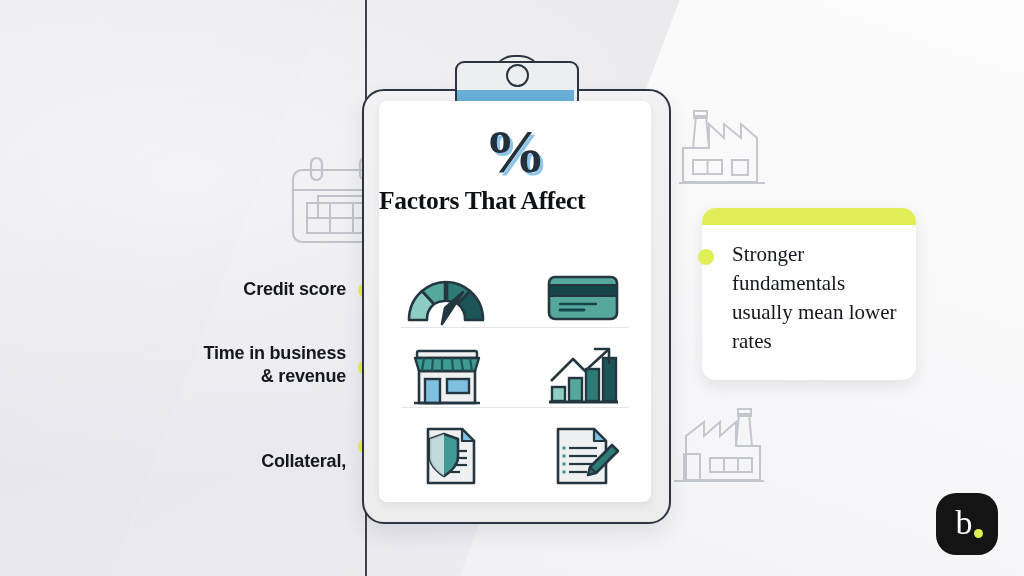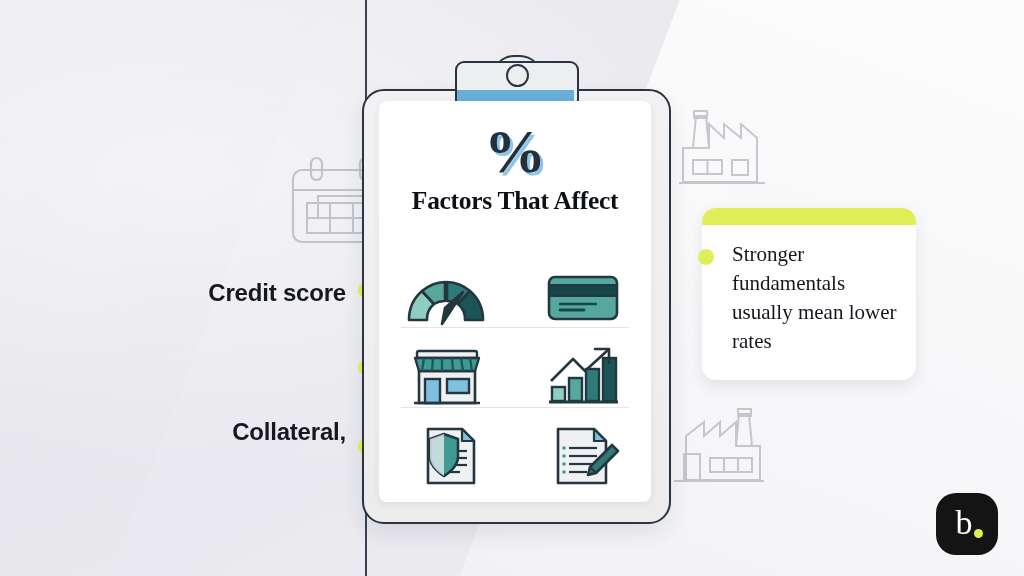--- a/index.html
+++ b/index.html
@@ -35,21 +35,21 @@
   
   .deco{position:absolute;stroke:#9aa0ab;fill:none;opacity:.55;}
 
   
   .vline{position:absolute;left:365px;top:0;width:2px;height:576px;background:#2b3440;opacity:.92;}
   .dot{position:absolute;width:15px;height:15px;border-radius:50%;background:#e6f24a;}
 
   
   .label{
     position:absolute;right:678px;text-align:right;
-    color:#15191f;font-weight:bold;font-size:24px;line-height:1.28;
+    color:#15191f;font-weight:bold;font-size:18px;line-height:1.28;
     letter-spacing:-.2px;
   }
 
   
   .clipboard{
     position:absolute;left:362px;top:89px;width:305px;height:431px;
     background:linear-gradient(180deg,#f2f2f4 0%,#ececed 100%);
     border:2.2px solid #2b3440;border-radius:22px;
     box-shadow:0 10px 22px rgba(40,45,60,.10);
   }
@@ -76,21 +76,21 @@
   }
 
   
   .pct{
     position:absolute;left:0;right:0;top:19px;text-align:center;
     font-family:"Liberation Serif", serif;font-weight:bold;font-size:62px;
     color:#23313d;line-height:1;
     text-shadow:3px 3px 0 #8ec5e8;
   }
   .ptitle{
-    position:absolute;left:0;right:0;top:85px;text-align:center;
+    position:absolute;left:0;right:0;top:85px;text-align:left;
     font-family:"Liberation Serif", serif;font-weight:bold;font-size:25.5px;
     color:#0d1116;line-height:1.16;letter-spacing:-.3px;
   }
   .rowsep{position:absolute;left:22px;width:228px;height:1.3px;background:#e2e4e8;}
   .iconrow{position:absolute;left:0;width:272px;height:74px;display:flex;}
   .iconcell{flex:1;display:flex;align-items:center;justify-content:center;}
 
   
   .callout{
     position:absolute;left:702px;top:208px;width:214px;height:172px;
@@ -169,22 +169,26 @@
 
   <div class="vline"></div>
   <div class="dot" style="left:358px;top:283px;"></div>
   <div class="dot" style="left:358px;top:360px;"></div>
   <div class="dot" style="left:358px;top:439px;"></div>
 
   <div class="label" style="top:278px;">
     <div>Credit score</div>
   </div>
 
-
-  <div class="label" style="top:417px;">
+  <div class="label" style="top:342px;">
+    <div>Time in business</div>
+    <div>&amp; revenue</div>
+  </div>
+
+  <div class="label" style="top:450px;">
     <div>Collateral,</div>
   </div>
 
   <div class="clipboard"></div>
   <div class="clip-knob"></div>
   <div class="clip-top"></div>
   <div class="clip-bar"></div>
   <div class="clip-hole"></div>
 
   <div class="paper">

